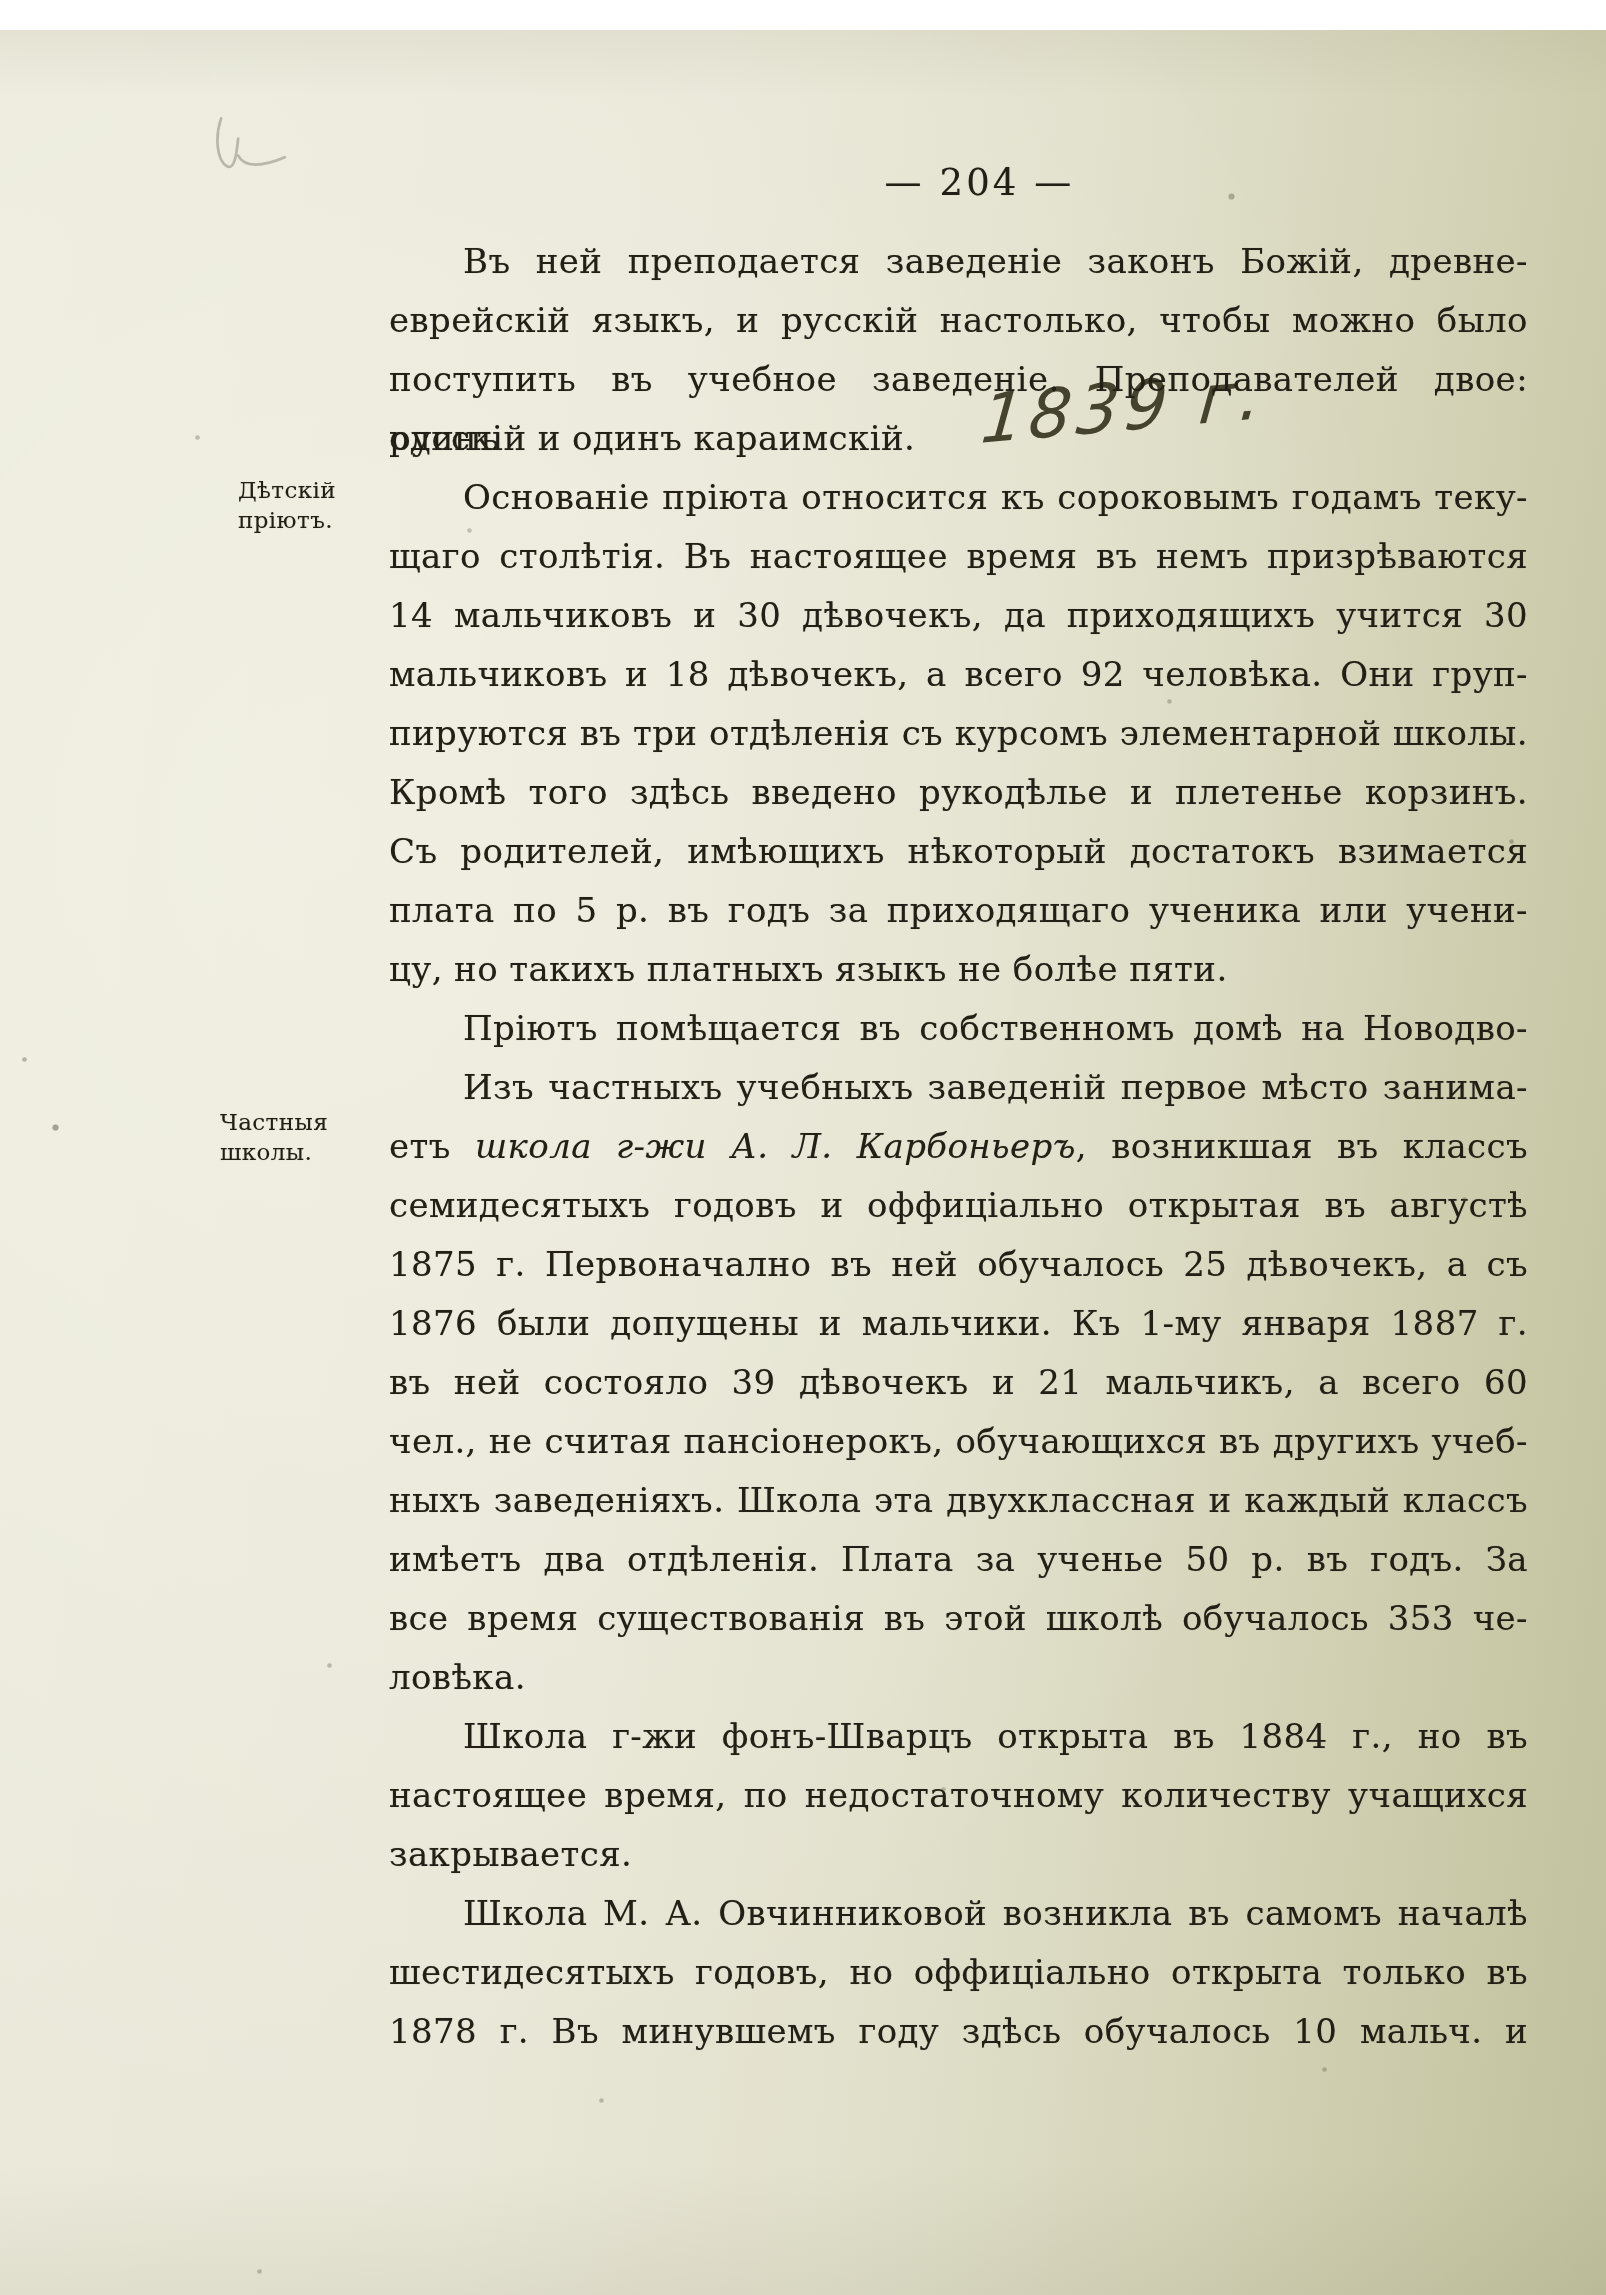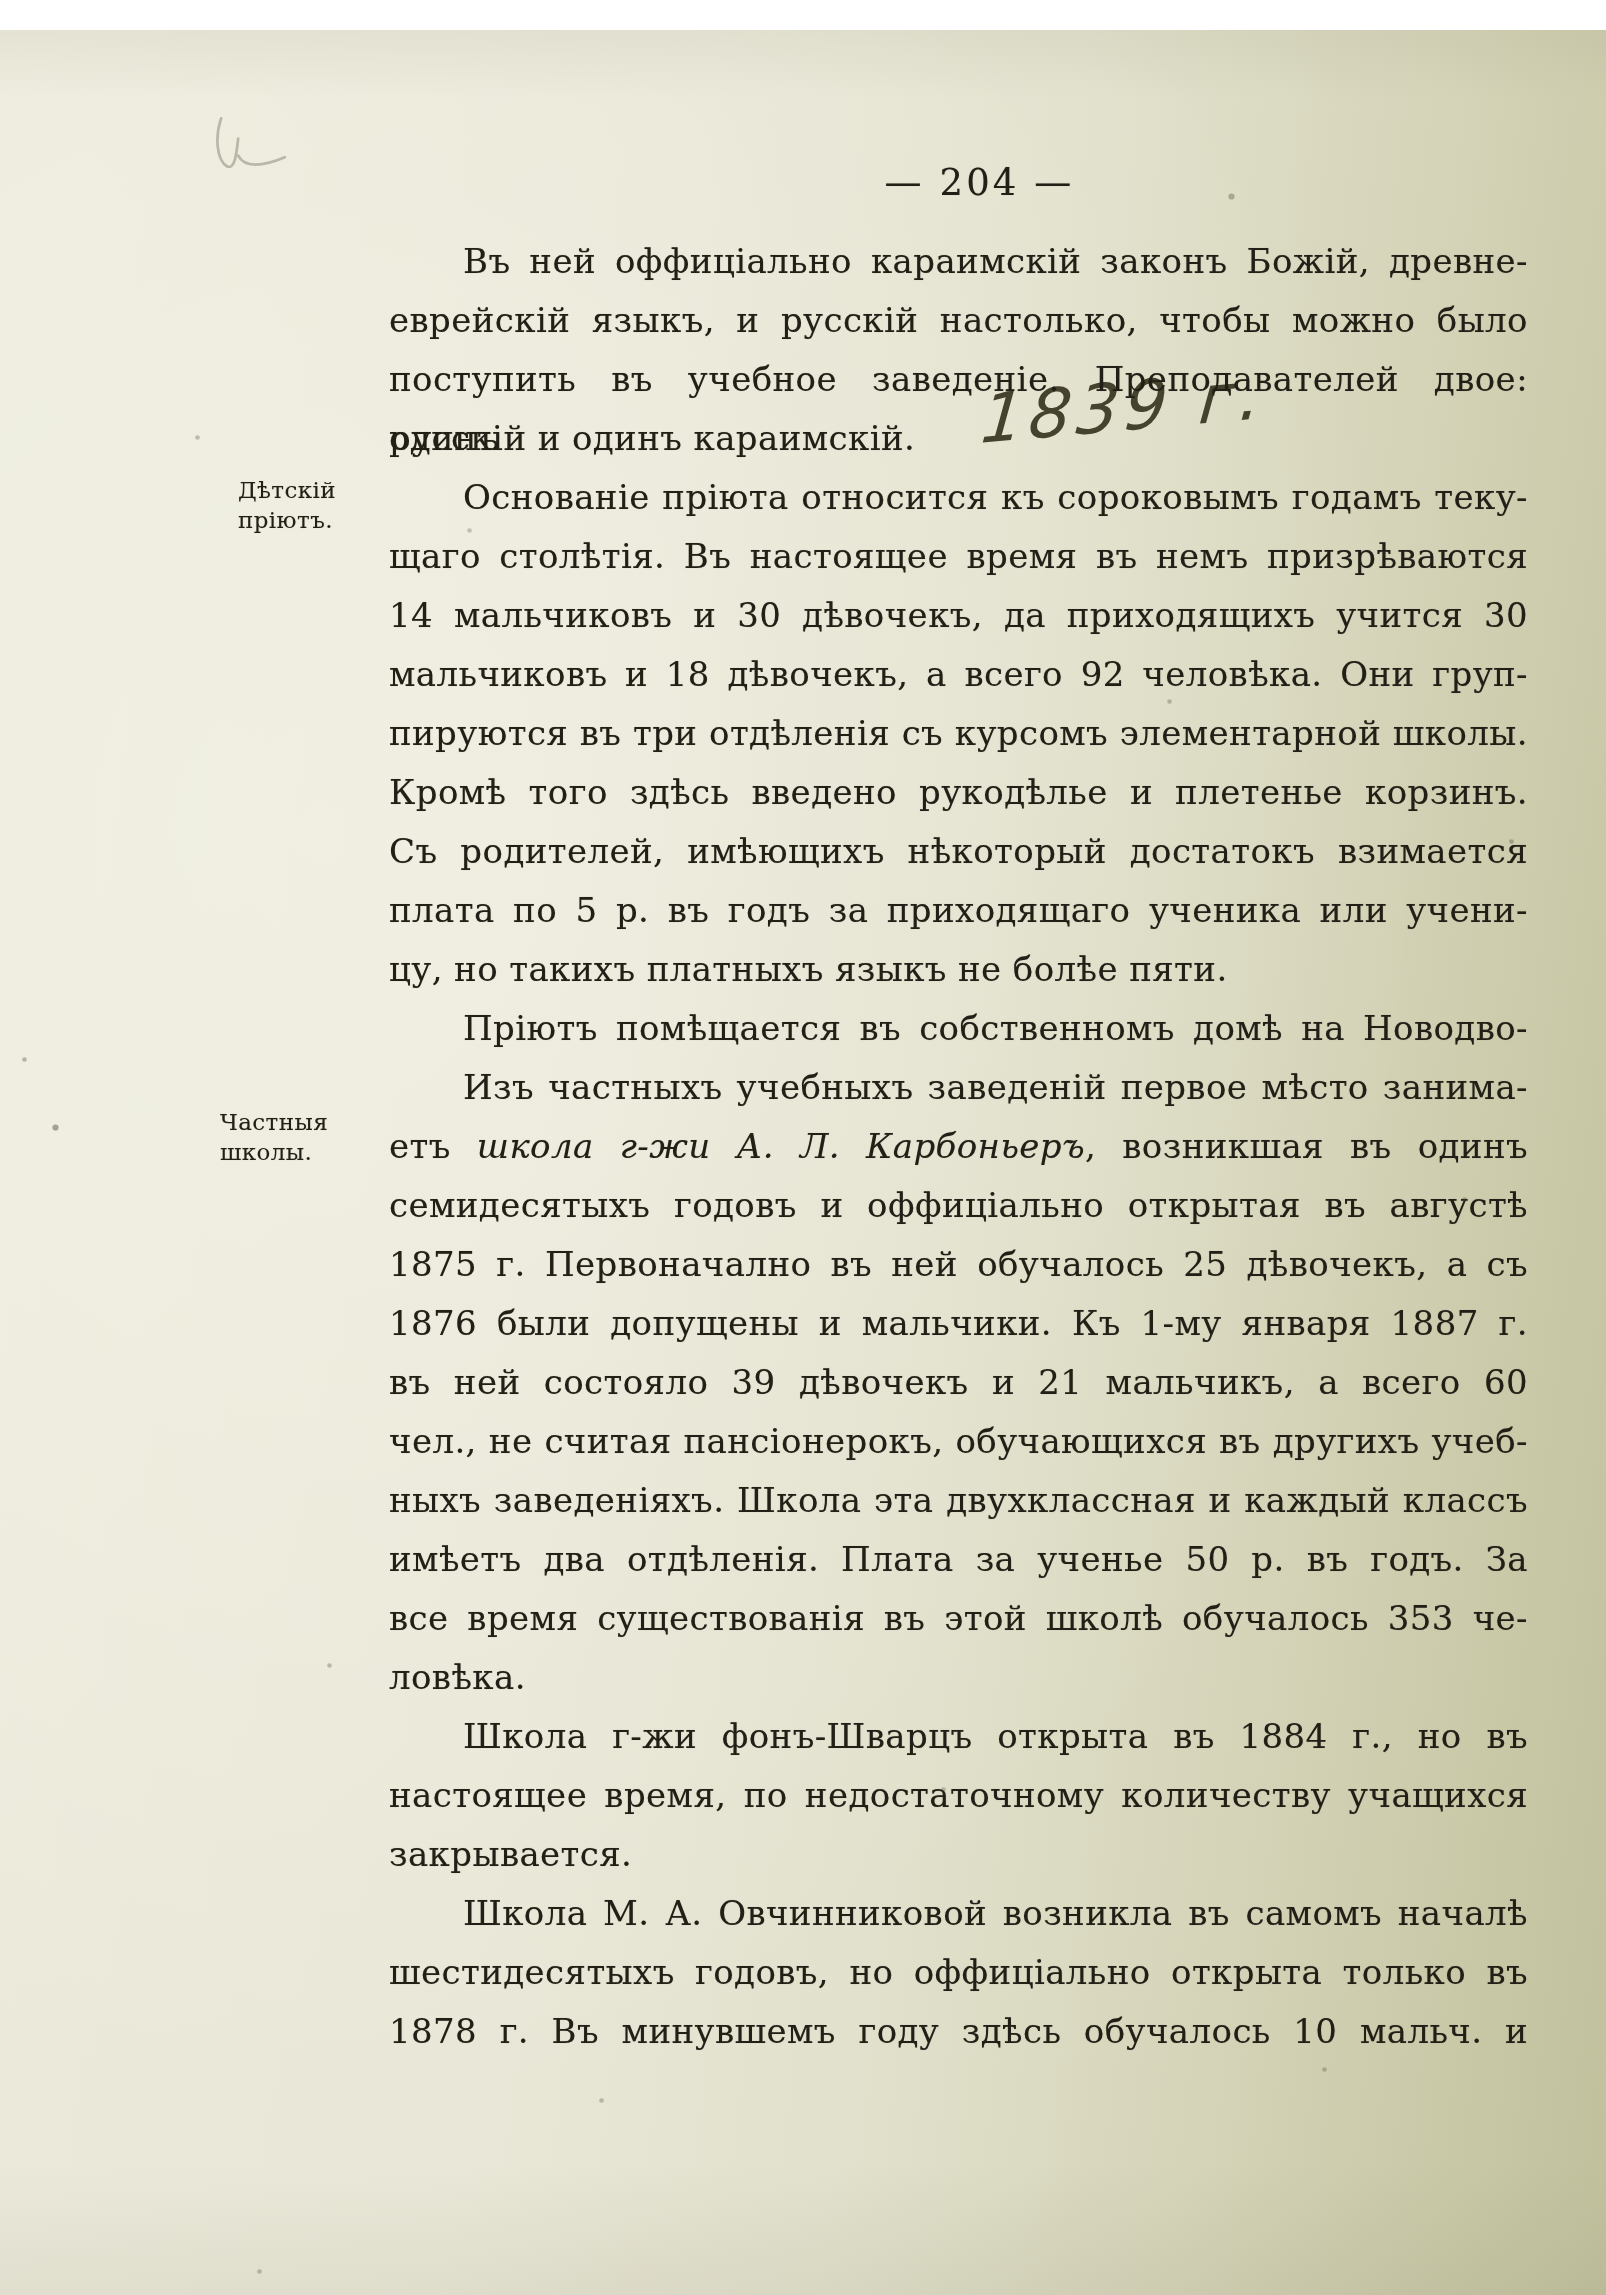--- a/index.html
+++ b/index.html
@@ -82,39 +82,39 @@
 
   <div class="margin-note mn2">
     <div>Частныя</div>
     <div>школы.</div>
   </div>
 
   <div class="handwriting">1839 г.</div>
 
   <div class="textcol">
 
-    <div class="ln ind">Въ ней оффиціально караимскій законъ Божій, древне-</div>
+    <div class="ln ind">Въ ней преподается заведеніе законъ Божій, древне-</div>
     <div class="ln">еврейскій языкъ, и русскій настолько, чтобы можно было</div>
     <div class="ln">поступить въ учебное заведеніе. Преподавателей двое: одинъ</div>
     <div class="ln end">русскій и одинъ караимскій.</div>
 
     <div class="ln ind">Основаніе пріюта относится къ сороковымъ годамъ теку-</div>
     <div class="ln">щаго столѣтія. Въ настоящее время въ немъ призрѣваются</div>
     <div class="ln">14 мальчиковъ и 30 дѣвочекъ, да приходящихъ учится 30</div>
     <div class="ln">мальчиковъ и 18 дѣвочекъ, а всего 92 человѣка. Они груп-</div>
     <div class="ln">пируются въ три отдѣленія съ курсомъ элементарной школы.</div>
     <div class="ln">Кромѣ того здѣсь введено рукодѣлье и плетенье корзинъ.</div>
     <div class="ln">Съ родителей, имѣющихъ нѣкоторый достатокъ взимается</div>
     <div class="ln">плата по 5 р. въ годъ за приходящаго ученика или учени-</div>
     <div class="ln end">цу, но такихъ платныхъ языкъ не болѣе пяти.</div>
 
     <div class="ln ind">Пріютъ помѣщается въ собственномъ домѣ на Новодво-</div>
 
     <div class="ln ind">Изъ частныхъ учебныхъ заведеній первое мѣсто занима-</div>
-    <div class="ln"><span>етъ </span><span class="ital">школа г-жи А. Л. Карбоньеръ</span><span>, возникшая въ одинъ</span></div>
+    <div class="ln"><span>етъ </span><span class="ital">школа г-жи А. Л. Карбоньеръ</span><span>, возникшая въ классъ</span></div>
     <div class="ln">семидесятыхъ годовъ и оффиціально открытая въ августѣ</div>
     <div class="ln">1875 г. Первоначално въ ней обучалось 25 дѣвочекъ, а съ</div>
     <div class="ln">1876 были допущены и мальчики. Къ 1-му января 1887 г.</div>
     <div class="ln">въ ней состояло 39 дѣвочекъ и 21 мальчикъ, а всего 60</div>
     <div class="ln">чел., не считая пансіонерокъ, обучающихся въ другихъ учеб-</div>
     <div class="ln">ныхъ заведеніяхъ. Школа эта двухклассная и каждый классъ</div>
     <div class="ln">имѣетъ два отдѣленія. Плата за ученье 50 р. въ годъ. За</div>
     <div class="ln">все время существованія въ этой школѣ обучалось 353 че-</div>
     <div class="ln end">ловѣка.</div>
 

